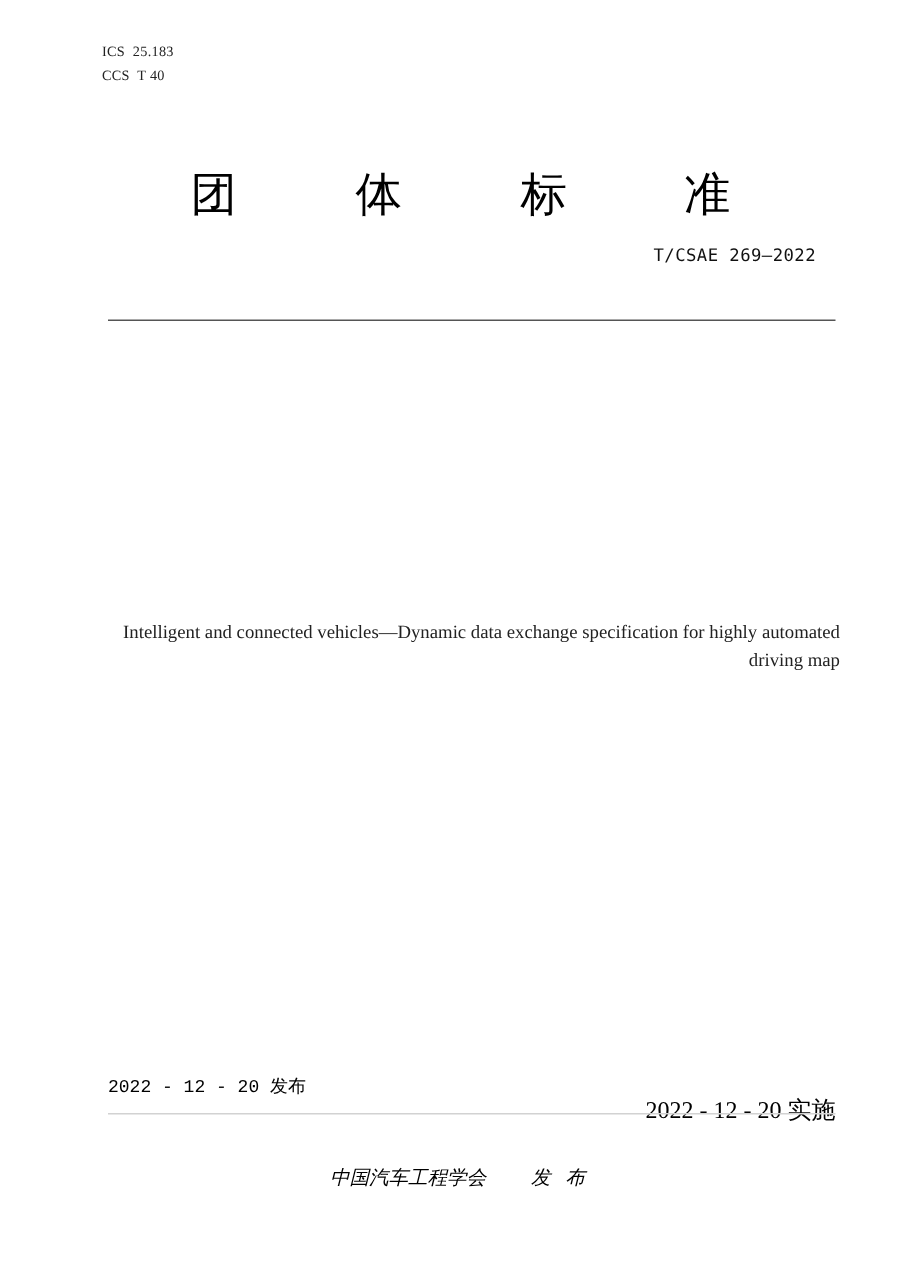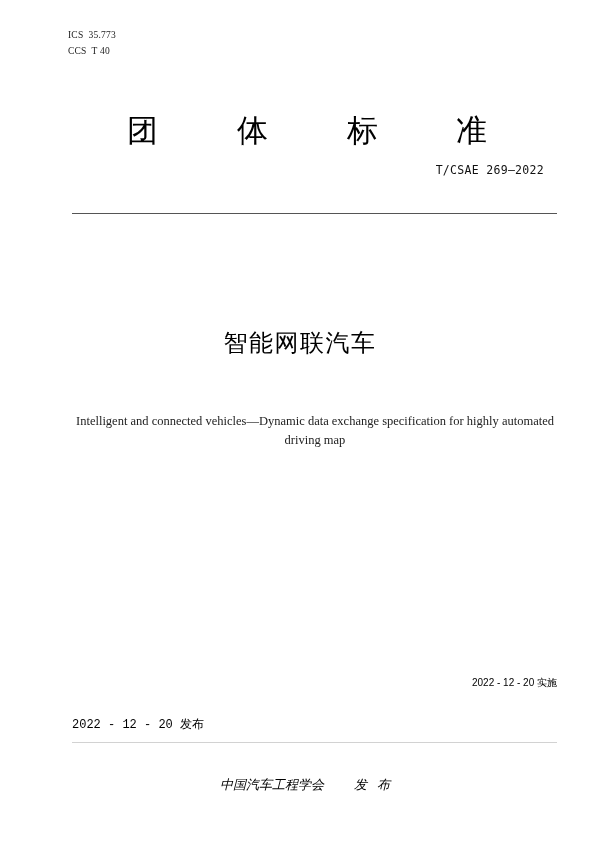--- a/index.html
+++ b/index.html
@@ -63,39 +63,39 @@
       text-align: center;
       font-family: "DejaVu Sans", sans-serif;
       color: #000;
     }
     .title-cn .l1 { font-size: 24px; line-height: 34px; letter-spacing: 1.5px; }
     .title-cn .l2 { font-size: 25px; line-height: 38px; letter-spacing: 2.3px; margin-top: 1px; }
     .title-en {
       left: 70px;
       top: 412px;
       width: 490px;
-      text-align: center;
+      text-align: right;
       font-family: "Liberation Serif", serif;
       font-size: 12.5px;
       line-height: 19px;
       color: #222;
     }
     .date-issue {
       left: 72px;
       top: 716px;
       font-size: 12px;
       color: #000;
       font-family: Liberation Mono, monospace;
     }
     .date-impl {
       right: 43px;
-      top: 676px;
-      font-size: 10px;
+      top: 730px;
+      font-size: 16px;
       color: #000;
-      font-family: Liberation Sans, sans-serif;
+      font-family: Liberation Serif, serif;
     }
     .rule-bottom {
       left: 72px;
       top: 742px;
       width: 485px;
       height: 0;
       border-top: 1px solid #d2d2d2;
     }
     .publisher {
       left: 220px;
@@ -106,37 +106,36 @@
       white-space: pre;
       font-style: italic;
     }
     .publisher .gap { display: inline-block; width: 30px; }
     .publisher .act { letter-spacing: 10px; }
   </style>
 </head>
 <body>
 
 <div class="abs codes">
-  <div>ICS  35.773</div>
+  <div>ICS  25.183</div>
   <div>CCS  T 40</div>
 </div>
 
 <div class="abs std-type">
   <span style="left:127px">团</span>
   <span style="left:237px">体</span>
   <span style="left:347px">标</span>
   <span style="left:456px">准</span>
 </div>
 
 <div class="abs std-no">T/CSAE 269—2022</div>
 
 <div class="abs rule-top"></div>
 
 <div class="abs title-cn">
-  <div class="l1">智能网联汽车</div>
 </div>
 
 <div class="abs title-en">Intelligent and connected vehicles—Dynamic data exchange specification for highly automated driving map</div>
 
 <div class="abs date-issue">2022 - 12 - 20 发布</div>
 <div class="abs date-impl">2022 - 12 - 20 实施</div>
 
 <div class="abs rule-bottom"></div>
 
 <div class="abs publisher"><span>中国汽车工程学会</span><span class="gap"></span><span class="act">发布</span></div>

